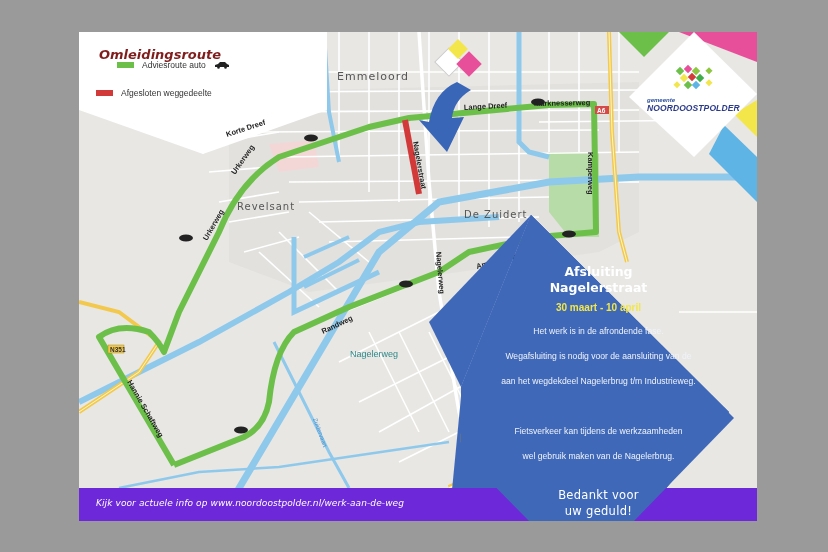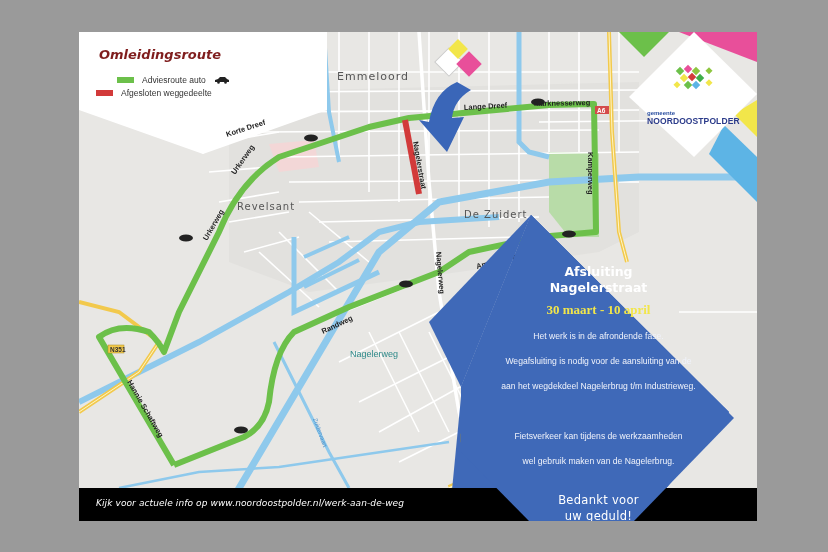--- a/index.html
+++ b/index.html
@@ -5,28 +5,28 @@
   html, body { margin: 0; padding: 0; }
   body { width: 828px; height: 552px; background: #9a9a9a; position: relative; overflow: hidden; font-family: "DejaVu Sans", sans-serif; }
   .poster { position: absolute; left: 79px; top: 32px; width: 678px; height: 489px; background: #e8e7e4; overflow: hidden; }
   .map-svg { position: absolute; left: 0; top: 0; width: 678px; height: 489px; }
   .legend-title { position: absolute; left: 20px; top: 15px; color: #7f1d1d; font-style: italic; font-weight: bold; font-size: 13px; font-family: "DejaVu Sans", sans-serif; white-space: nowrap; }
   .legend-row { position: absolute; left: 17px; display: flex; align-items: center; gap: 8px; font-family: "Liberation Sans", sans-serif; font-size: 8.5px; color: #333; white-space: nowrap; }
   .legend-swatch { width: 17px; height: 6px; display: inline-block; }
   .legend-car { width: 16px; height: 8px; display: inline-block; }
   .info-text { position: absolute; left: 430px; top: 220px; width: 268px; text-align: center; color: #fff; }
   .info-title { font-family: "DejaVu Sans", sans-serif; font-weight: bold; font-size: 12.5px; line-height: 16px; }
-  .info-dates { font-family: Liberation Serif, serif; font-weight: bold; font-size: 13px; color: #f2e64a; margin-top: 6px; }
+  .info-dates { font-family: Liberation Sans, sans-serif; font-weight: bold; font-size: 10px; color: #f2e64a; margin-top: 6px; }
   .info-body { font-family: "Liberation Sans", sans-serif; font-size: 8.6px; line-height: 13px; margin-top: 8px; color: #f0f3fb; }
   .info-body p { margin: 12px; }
   .info-gap { height: 13px; }
   .info-thanks { font-family: "DejaVu Sans", sans-serif; font-size: 11.5px; line-height: 16px; margin-top: 24px; letter-spacing: 0.3px; }
-  .footer-bar { position: absolute; left: 0; top: 456px; width: 678px; height: 33px; background: #000000; }
+  .footer-bar { position: absolute; left: 0; top: 456px; width: 678px; height: 33px; background: #6d28d9; }
   .footer-text { position: absolute; left: 17px; top: 10px; color: #fff; font-style: italic; font-size: 9px; font-family: "DejaVu Sans", sans-serif; white-space: nowrap; letter-spacing: 0.1px; }
-  .logo-text { position: absolute; left: 568px; top: 78px; font-family: "Liberation Sans", sans-serif; }
+  .logo-text { position: absolute; left: 568px; top: 65px; font-family: "Liberation Sans", sans-serif; font-style: italic; }
   .logo-small { font-size: 6px; color: #2b4fa0; font-weight: bold; line-height: 7px; }
   .logo-big { font-size: 8.5px; color: #2b3b8a; font-weight: bold; line-height: 9px; letter-spacing: 0.1px; }
 </style>
 </head>
 <body>
 
 <div class="poster">
 
   <svg class="map-svg" viewBox="0 0 678 489">
 
@@ -184,21 +184,21 @@
     <g font-family="DejaVu Sans, sans-serif" fill="#555" letter-spacing="1">
       <text x="258" y="48" font-size="11">Emmeloord</text>
       <text x="158" y="178" font-size="10">Revelsant</text>
       <text x="385" y="186" font-size="10">De Zuidert</text>
     </g>
     <text x="271" y="325" font-family="Liberation Sans, sans-serif" font-size="9" fill="#2f8a8a">Nagelerweg</text>
 
   </svg>
 
   <div class="legend-title">Omleidingsroute</div>
-  <div class="legend-row" style="top:43px;padding-left:21px;">
+  <div class="legend-row" style="top:28px;padding-left:21px;">
     <span class="legend-swatch" style="background:#6cc04a;"></span>
     <span>Adviesroute auto</span>
     <svg class="legend-car" viewBox="0 0 16 8">
       <path d="M1 6 L1 4 L4 3 L6 1 L11 1 L13 3 L15 4 L15 6 Z" fill="#222"></path>
       <circle cx="4.5" cy="6.5" r="1.3" fill="#222"></circle>
         <circle cx="11.5" cy="6.5" r="1.3" fill="#222"></circle>
     </svg>
   </div>
   <div class="legend-row" style="top:56px;">
     <span class="legend-swatch" style="background:#d23a3a;"></span>

